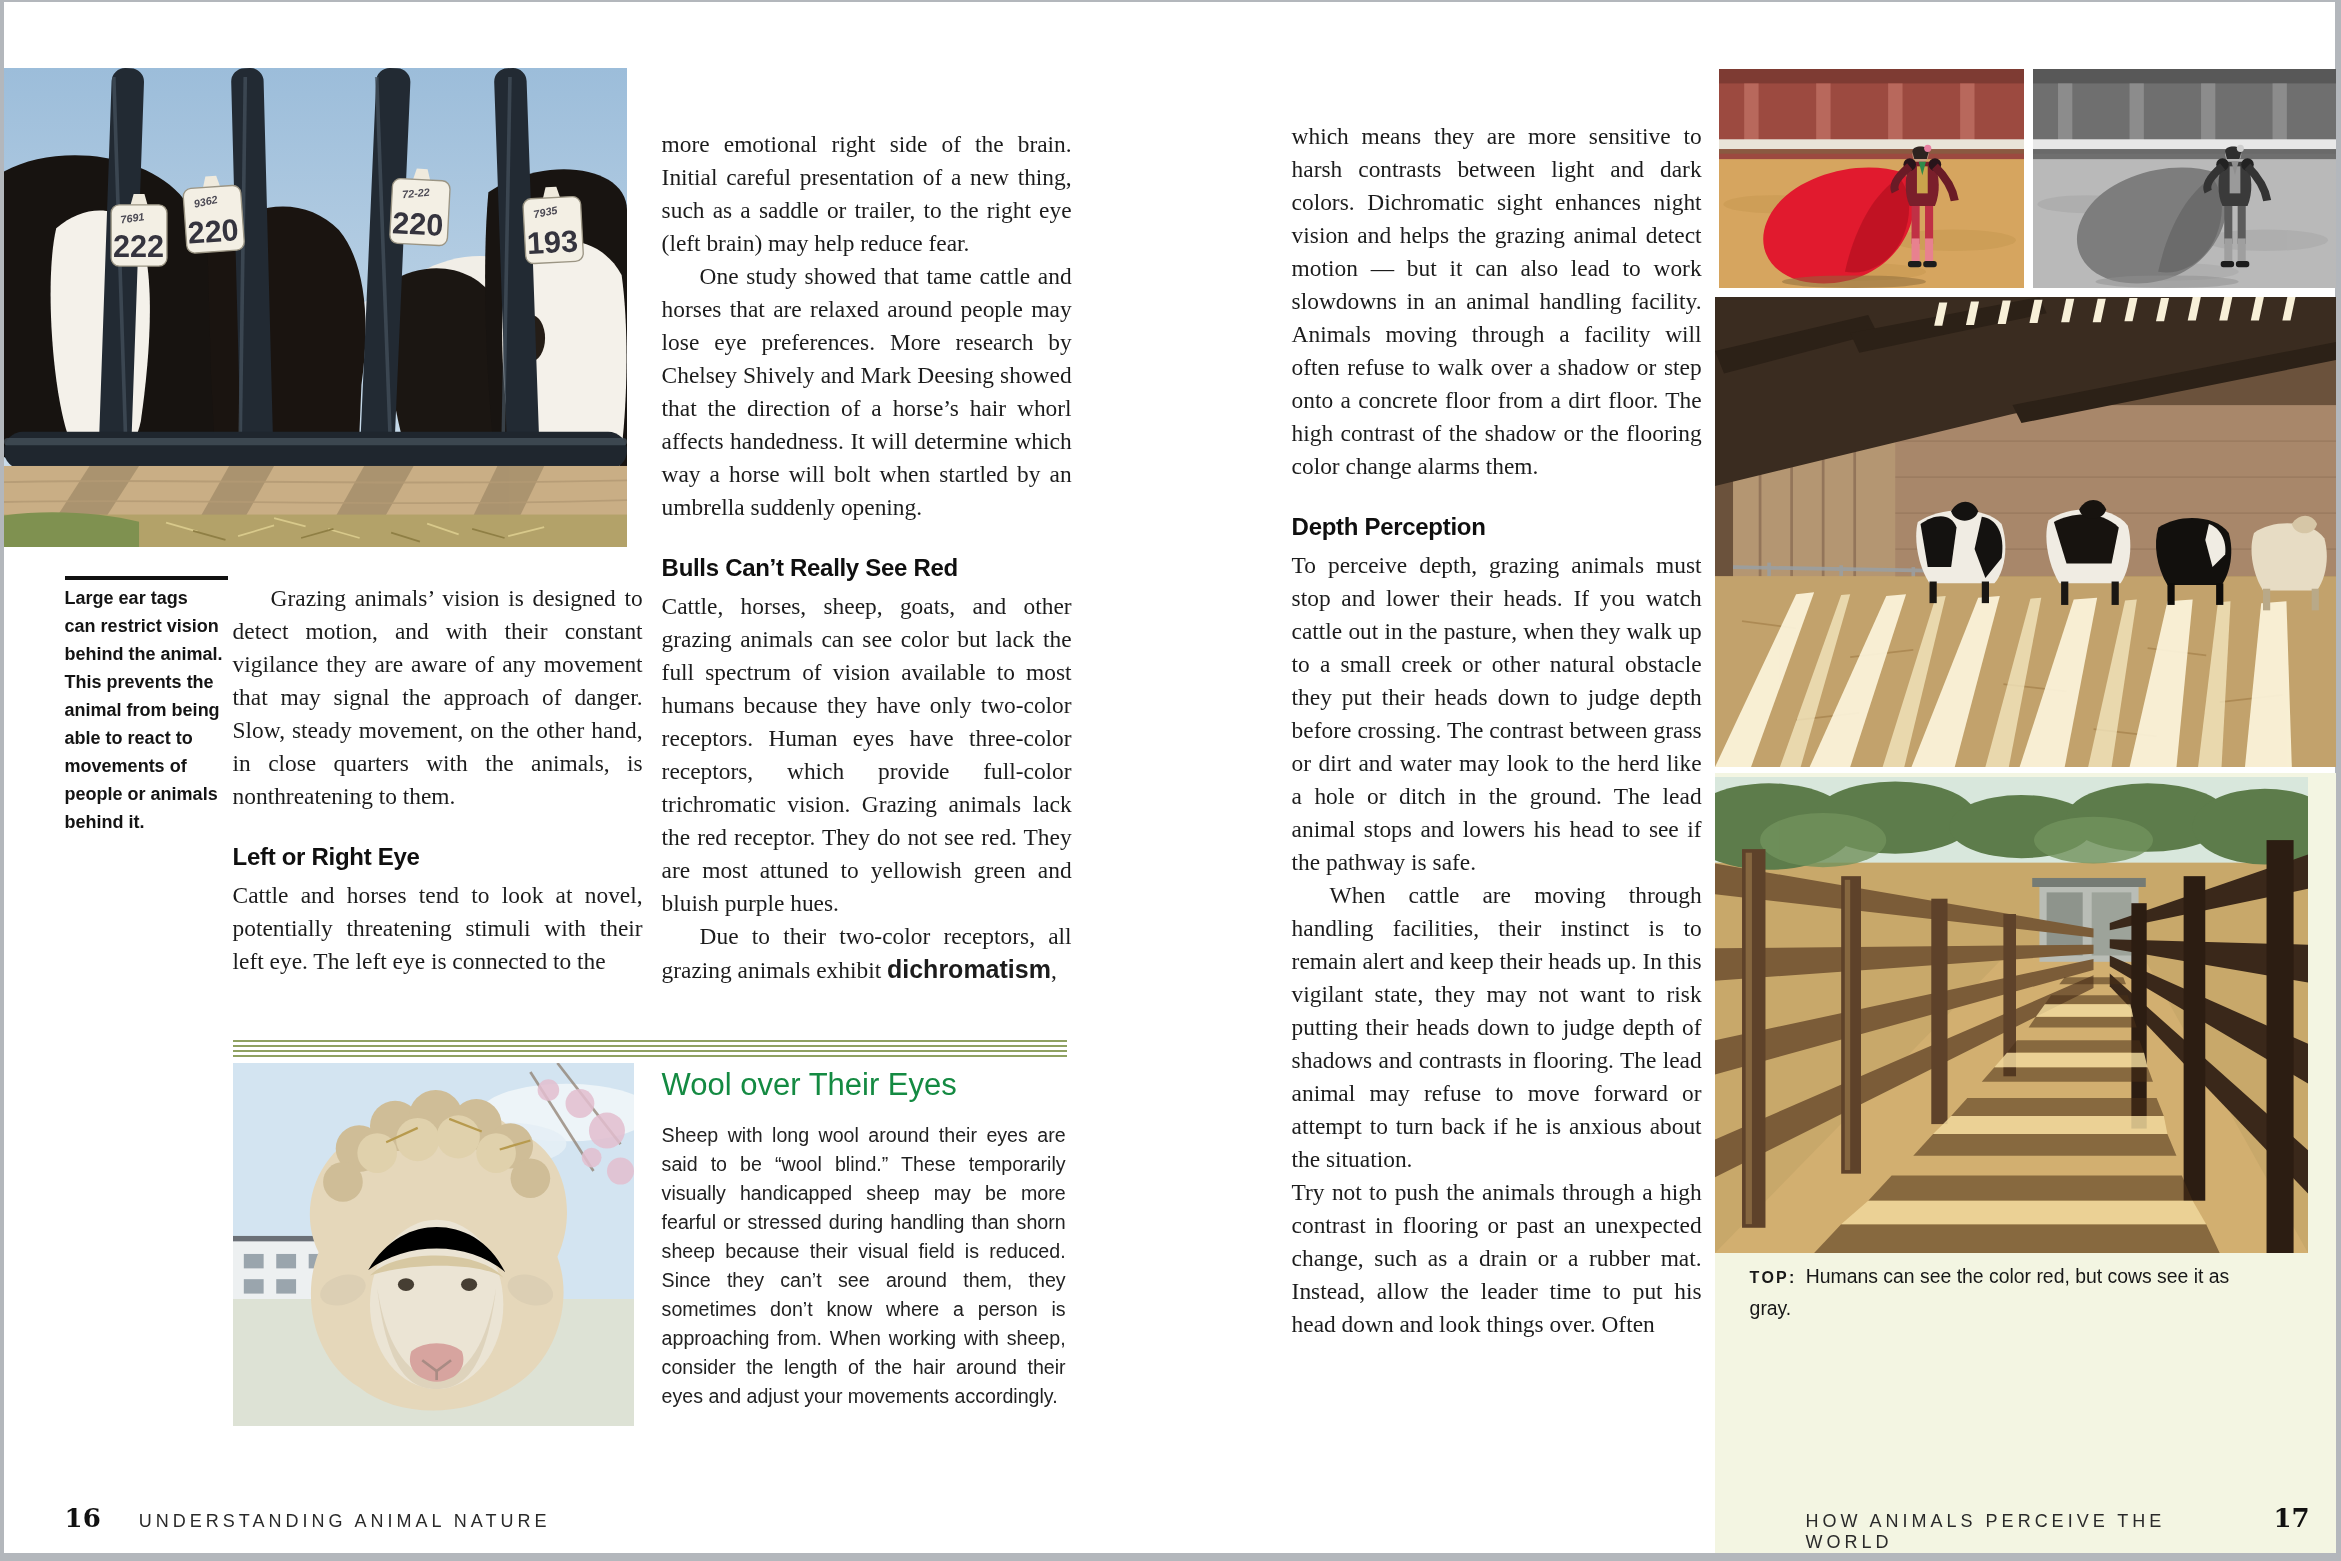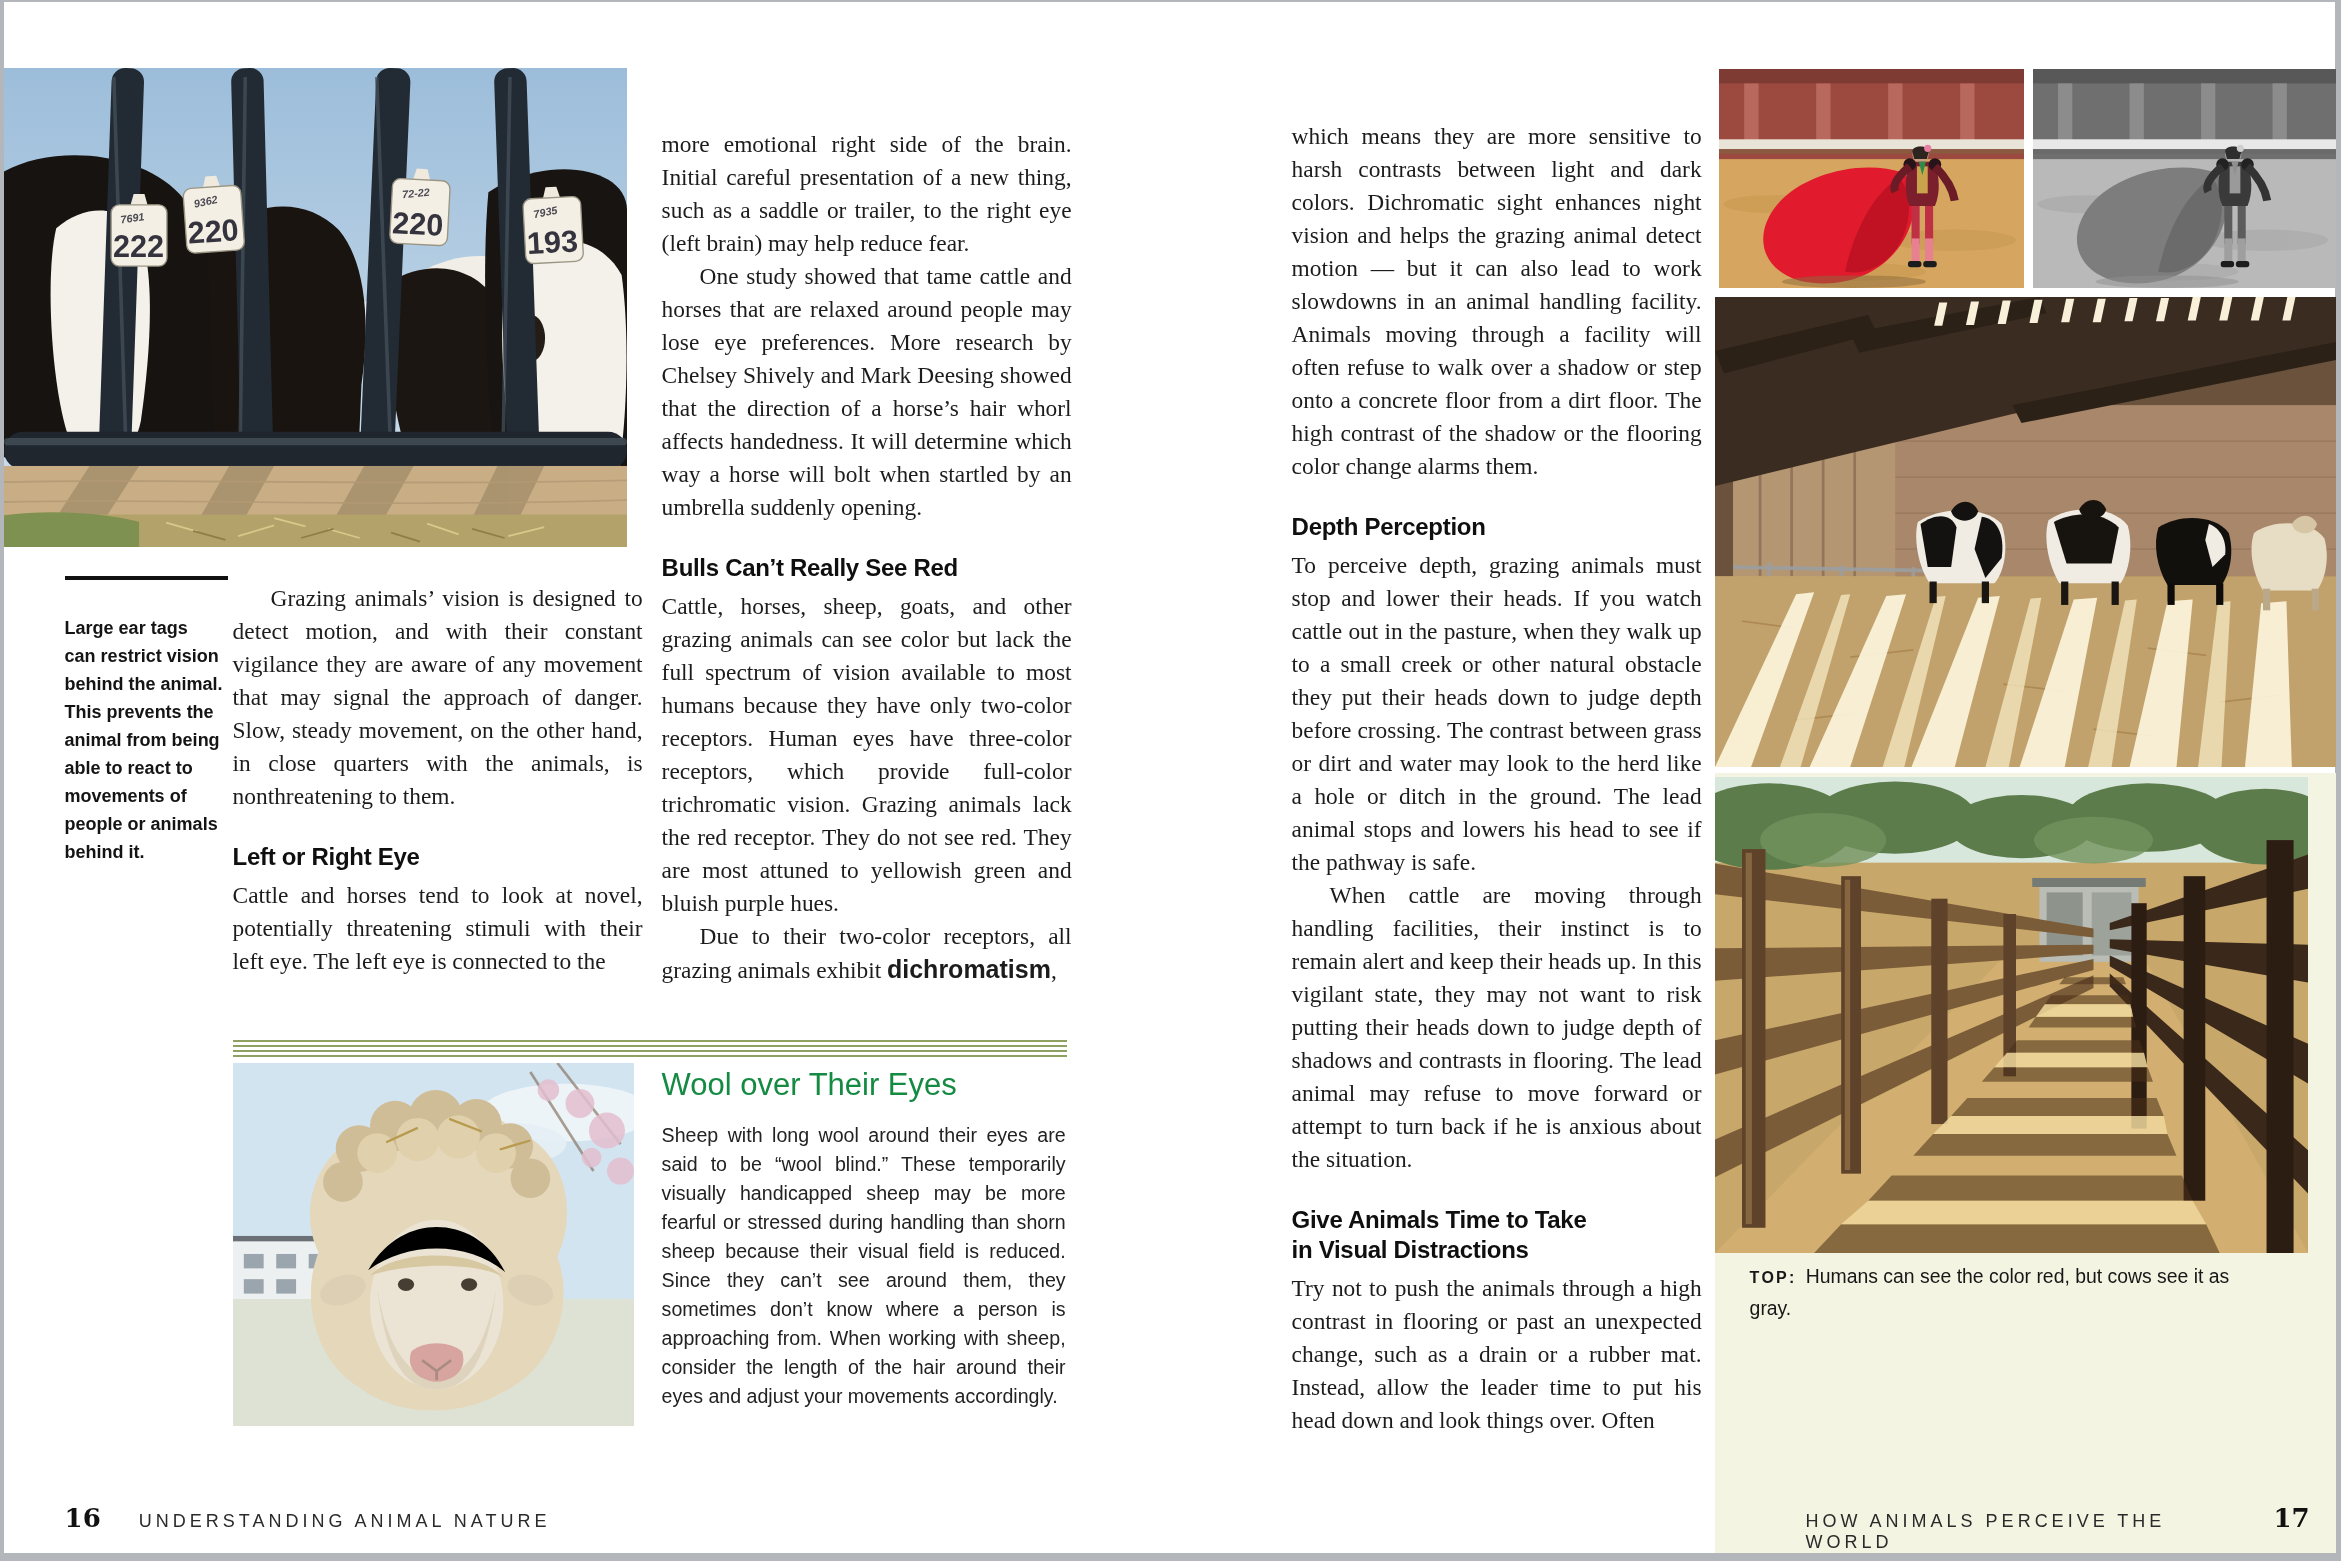--- a/index.html
+++ b/index.html
@@ -131,21 +131,21 @@
       <g transform="translate(610,180) rotate(-3)">
         <path d="M-6,-48 h12 l4,14 h-20 Z" fill="#efeadd"></path>
         <rect x="-32" y="-36" width="64" height="72" rx="9" fill="#f3efe4" stroke="#9b9584" stroke-width="1.5"></rect>
         <text class="tag-small" x="-18" y="-17" transform="rotate(-8)">7935</text>
         <text class="tag-big" x="-30" y="25">193</text>
       </g>
     </svg>
   </div>
 
   <div class="abs caption-rule" style="left:61px;top:574px;width:163px"></div>
-  <div class="abs photo-caption" style="left:61px;top:612px;width:159px">Large ear tags can restrict vision behind the animal. This prevents the animal from being able to react to movements of people or animals behind it.</div>
+  <div class="abs photo-caption" style="left:61px;top:582px;width:159px">Large ear tags can restrict vision behind the animal. This prevents the animal from being able to react to movements of people or animals behind it.</div>
 
   <div class="abs serifcol" style="left:229px;top:580px;width:410px">
     <p class="indent">Grazing animals’ vision is designed to detect motion, and with their constant vigilance they are aware of any movement that may signal the approach of danger. Slow, steady movement, on the other hand, in close quarters with the animals, is nonthreatening to them.</p>
     <h3>Left or Right Eye</h3>
     <p>Cattle and horses tend to look at novel, potentially threatening stimuli with their left eye. The left eye is connected to the</p>
   </div>
 
   <div class="abs serifcol" style="left:658px;top:126px;width:410px">
     <p>more emotional right side of the brain. Initial careful presentation of a new thing, such as a saddle or trailer, to the right eye (left brain) may help reduce fear.</p>
     <p class="indent">One study showed that tame cattle and horses that are relaxed around people may lose eye preferences. More research by Chelsey Shively and Mark Deesing showed that the direction of a horse’s hair whorl affects handedness. It will determine which way a horse will bolt when startled by an umbrella suddenly opening.</p>
@@ -237,22 +237,20 @@
     <span class="running-head">UNDERSTANDING ANIMAL NATURE</span>
   </div>
 
   <div class="abs cream" style="left:1711px;top:771px;width:621px;height:780px"></div>
 
   <div class="abs serifcol" style="left:1288px;top:118px;width:410px">
     <p>which means they are more sensitive to harsh contrasts between light and dark colors. Dichromatic sight enhances night vision and helps the grazing animal detect motion — but it can also lead to work slowdowns in an animal handling facility. Animals moving through a facility will often refuse to walk over a shadow or step onto a concrete floor from a dirt floor. The high contrast of the shadow or the flooring color change alarms them.</p>
     <h3>Depth Perception</h3>
     <p>To perceive depth, grazing animals must stop and lower their heads. If you watch cattle out in the pasture, when they walk up to a small creek or other natural obstacle they put their heads down to judge depth before crossing. The contrast between grass or dirt and water may look to the herd like a hole or ditch in the ground. The lead animal stops and lowers his head to see if the pathway is safe.</p>
     <p class="indent">When cattle are moving through handling facilities, their instinct is to remain alert and keep their heads up. In this vigilant state, they may not want to risk putting their heads down to judge depth of shadows and contrasts in flooring. The lead animal may refuse to move forward or attempt to turn back if he is anxious about the situation.</p>
-    <h3 class="preline">Give Animals Time to Take
-in Visual Distractions</h3>
     <p>Try not to push the animals through a high contrast in flooring or past an unexpected change, such as a drain or a rubber mat. Instead, allow the leader time to put his head down and look things over. Often</p>
   </div>
 
   <div class="photo" style="left:1715px;top:67px;width:305px;height:219px">
     <svg viewBox="0 0 339 243" preserveAspectRatio="none">
       <rect width="339" height="243" fill="#d6a55f"></rect>
       <rect width="339" height="100" fill="#9c4a40"></rect>
       <rect width="339" height="16" fill="#7e3b33"></rect>
       <g fill="#b8685c">
             <rect x="28" y="16" width="16" height="66"></rect>

